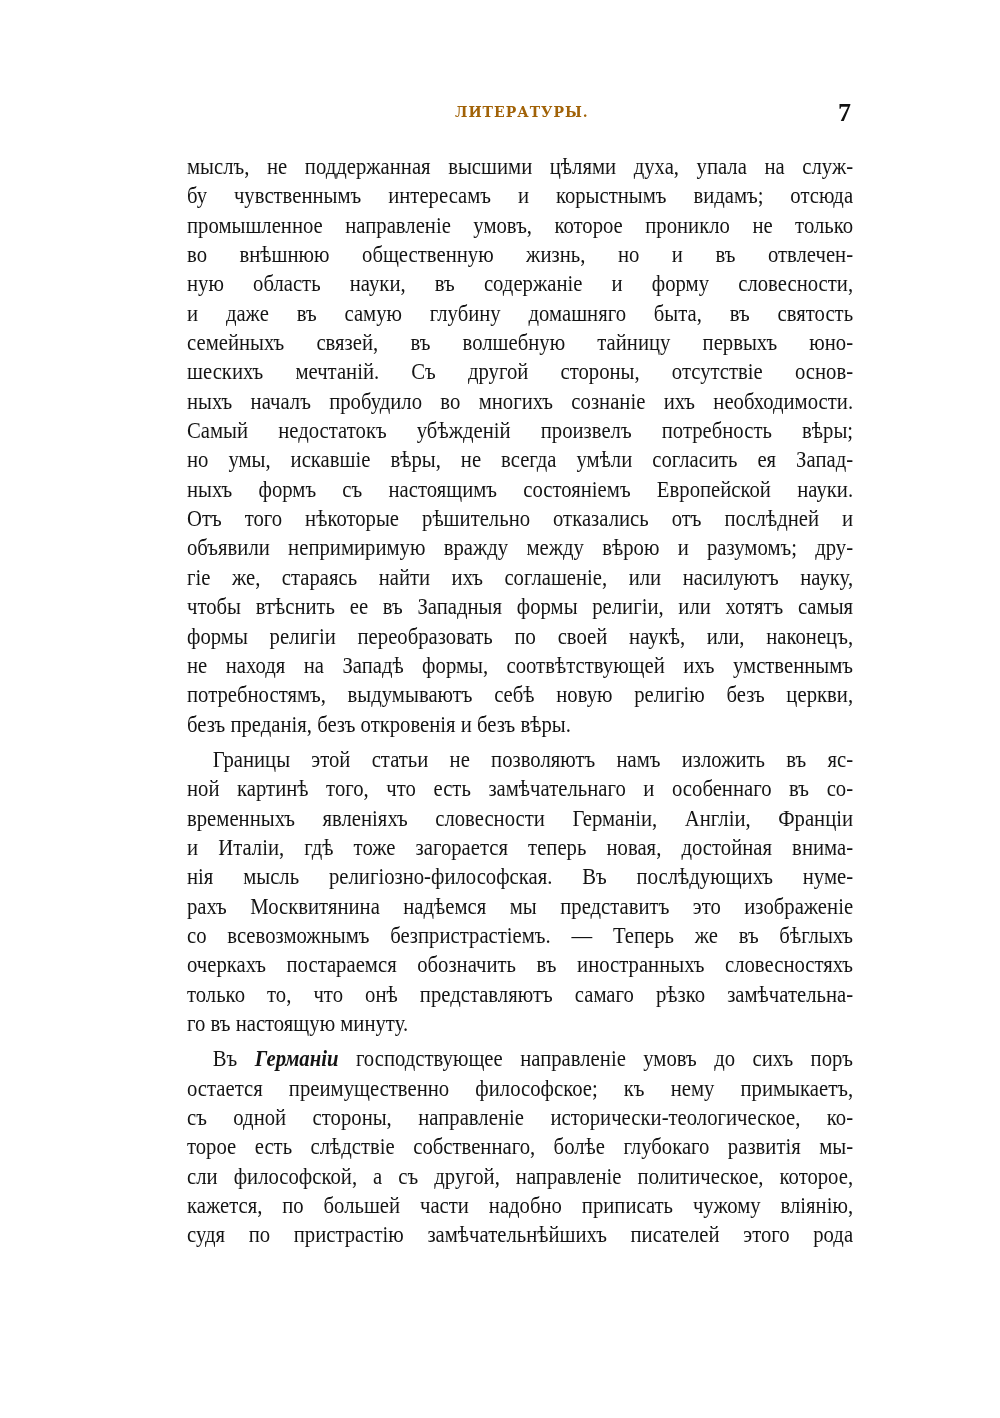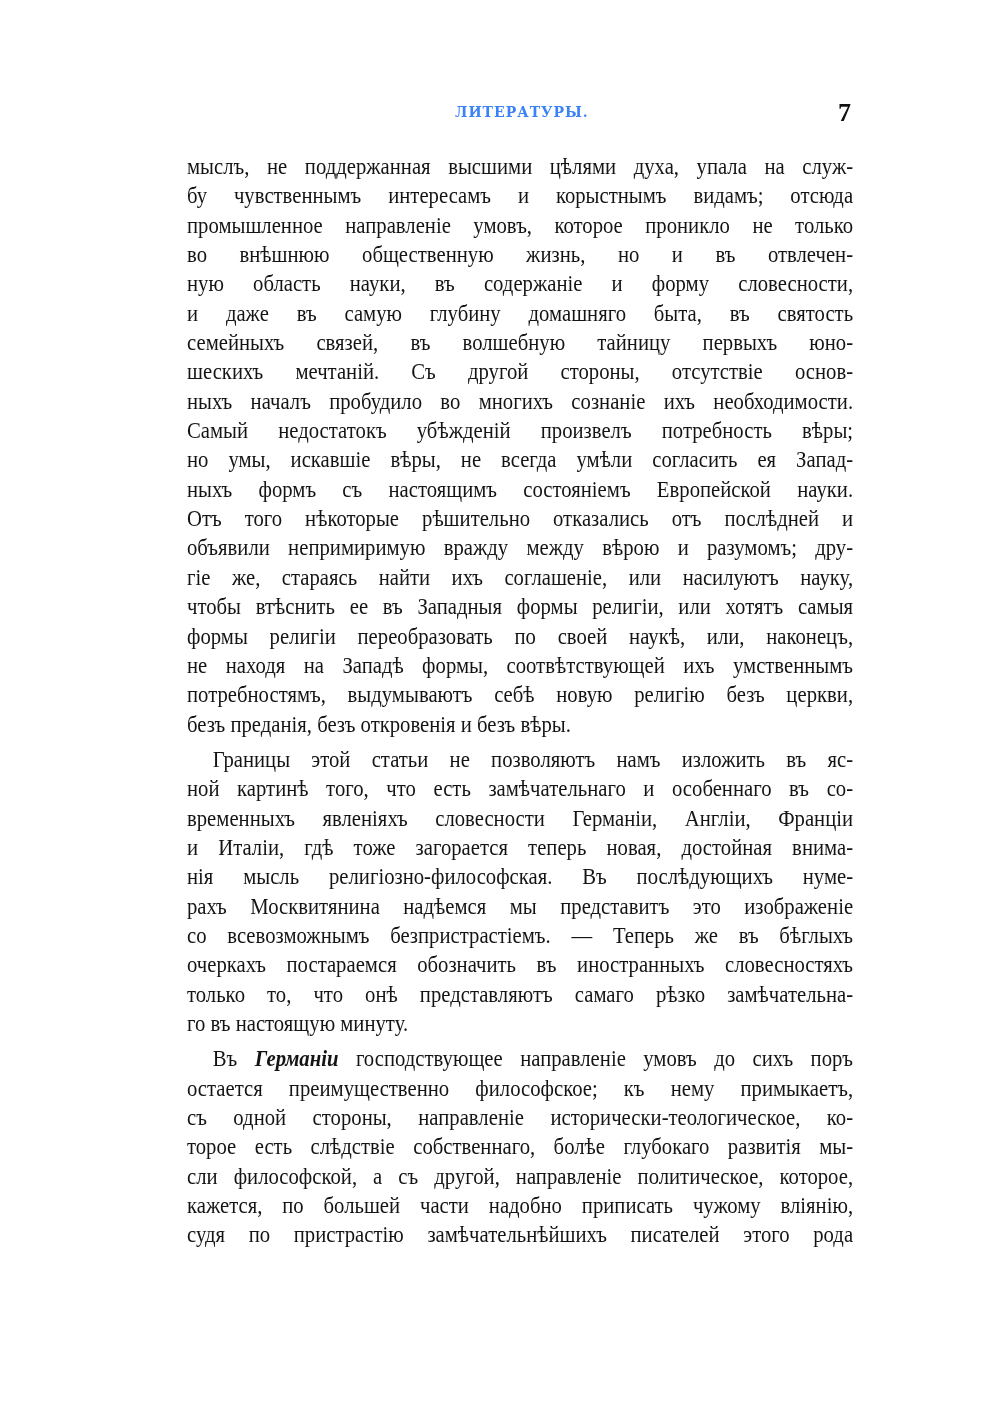--- a/index.html
+++ b/index.html
@@ -1,21 +1,21 @@
 <!DOCTYPE html>
 <html><head>
 <meta charset="utf-8">
 <style>
   html, body { margin: 0; padding: 0; background: #ffffff; }
   body { width: 1000px; height: 1418px; position: relative; overflow: hidden; }
   .page { position: absolute; left: 0; top: 0; width: 1000px; height: 1418px; background: #ffffff; }
   .running-head {
     position: absolute; top: 104px; left: 455px;
     font-family: "DejaVu Serif", serif; font-weight: bold;
-    font-size: 14px; letter-spacing: 1px; color: #3b82f6;
+    font-size: 14px; letter-spacing: 1px; color: #a16207;
   }
   .page-number {
     position: absolute; top: 98px; left: 838px;
     font-family: "Liberation Serif", serif; font-weight: bold;
     font-size: 26px; color: #111;
   }
   .body-text {
     position: absolute; left: 187px; top: 152px; width: 666px;
     font-family: "Liberation Serif", serif;
     font-size: 22.5px; color: #141414;

